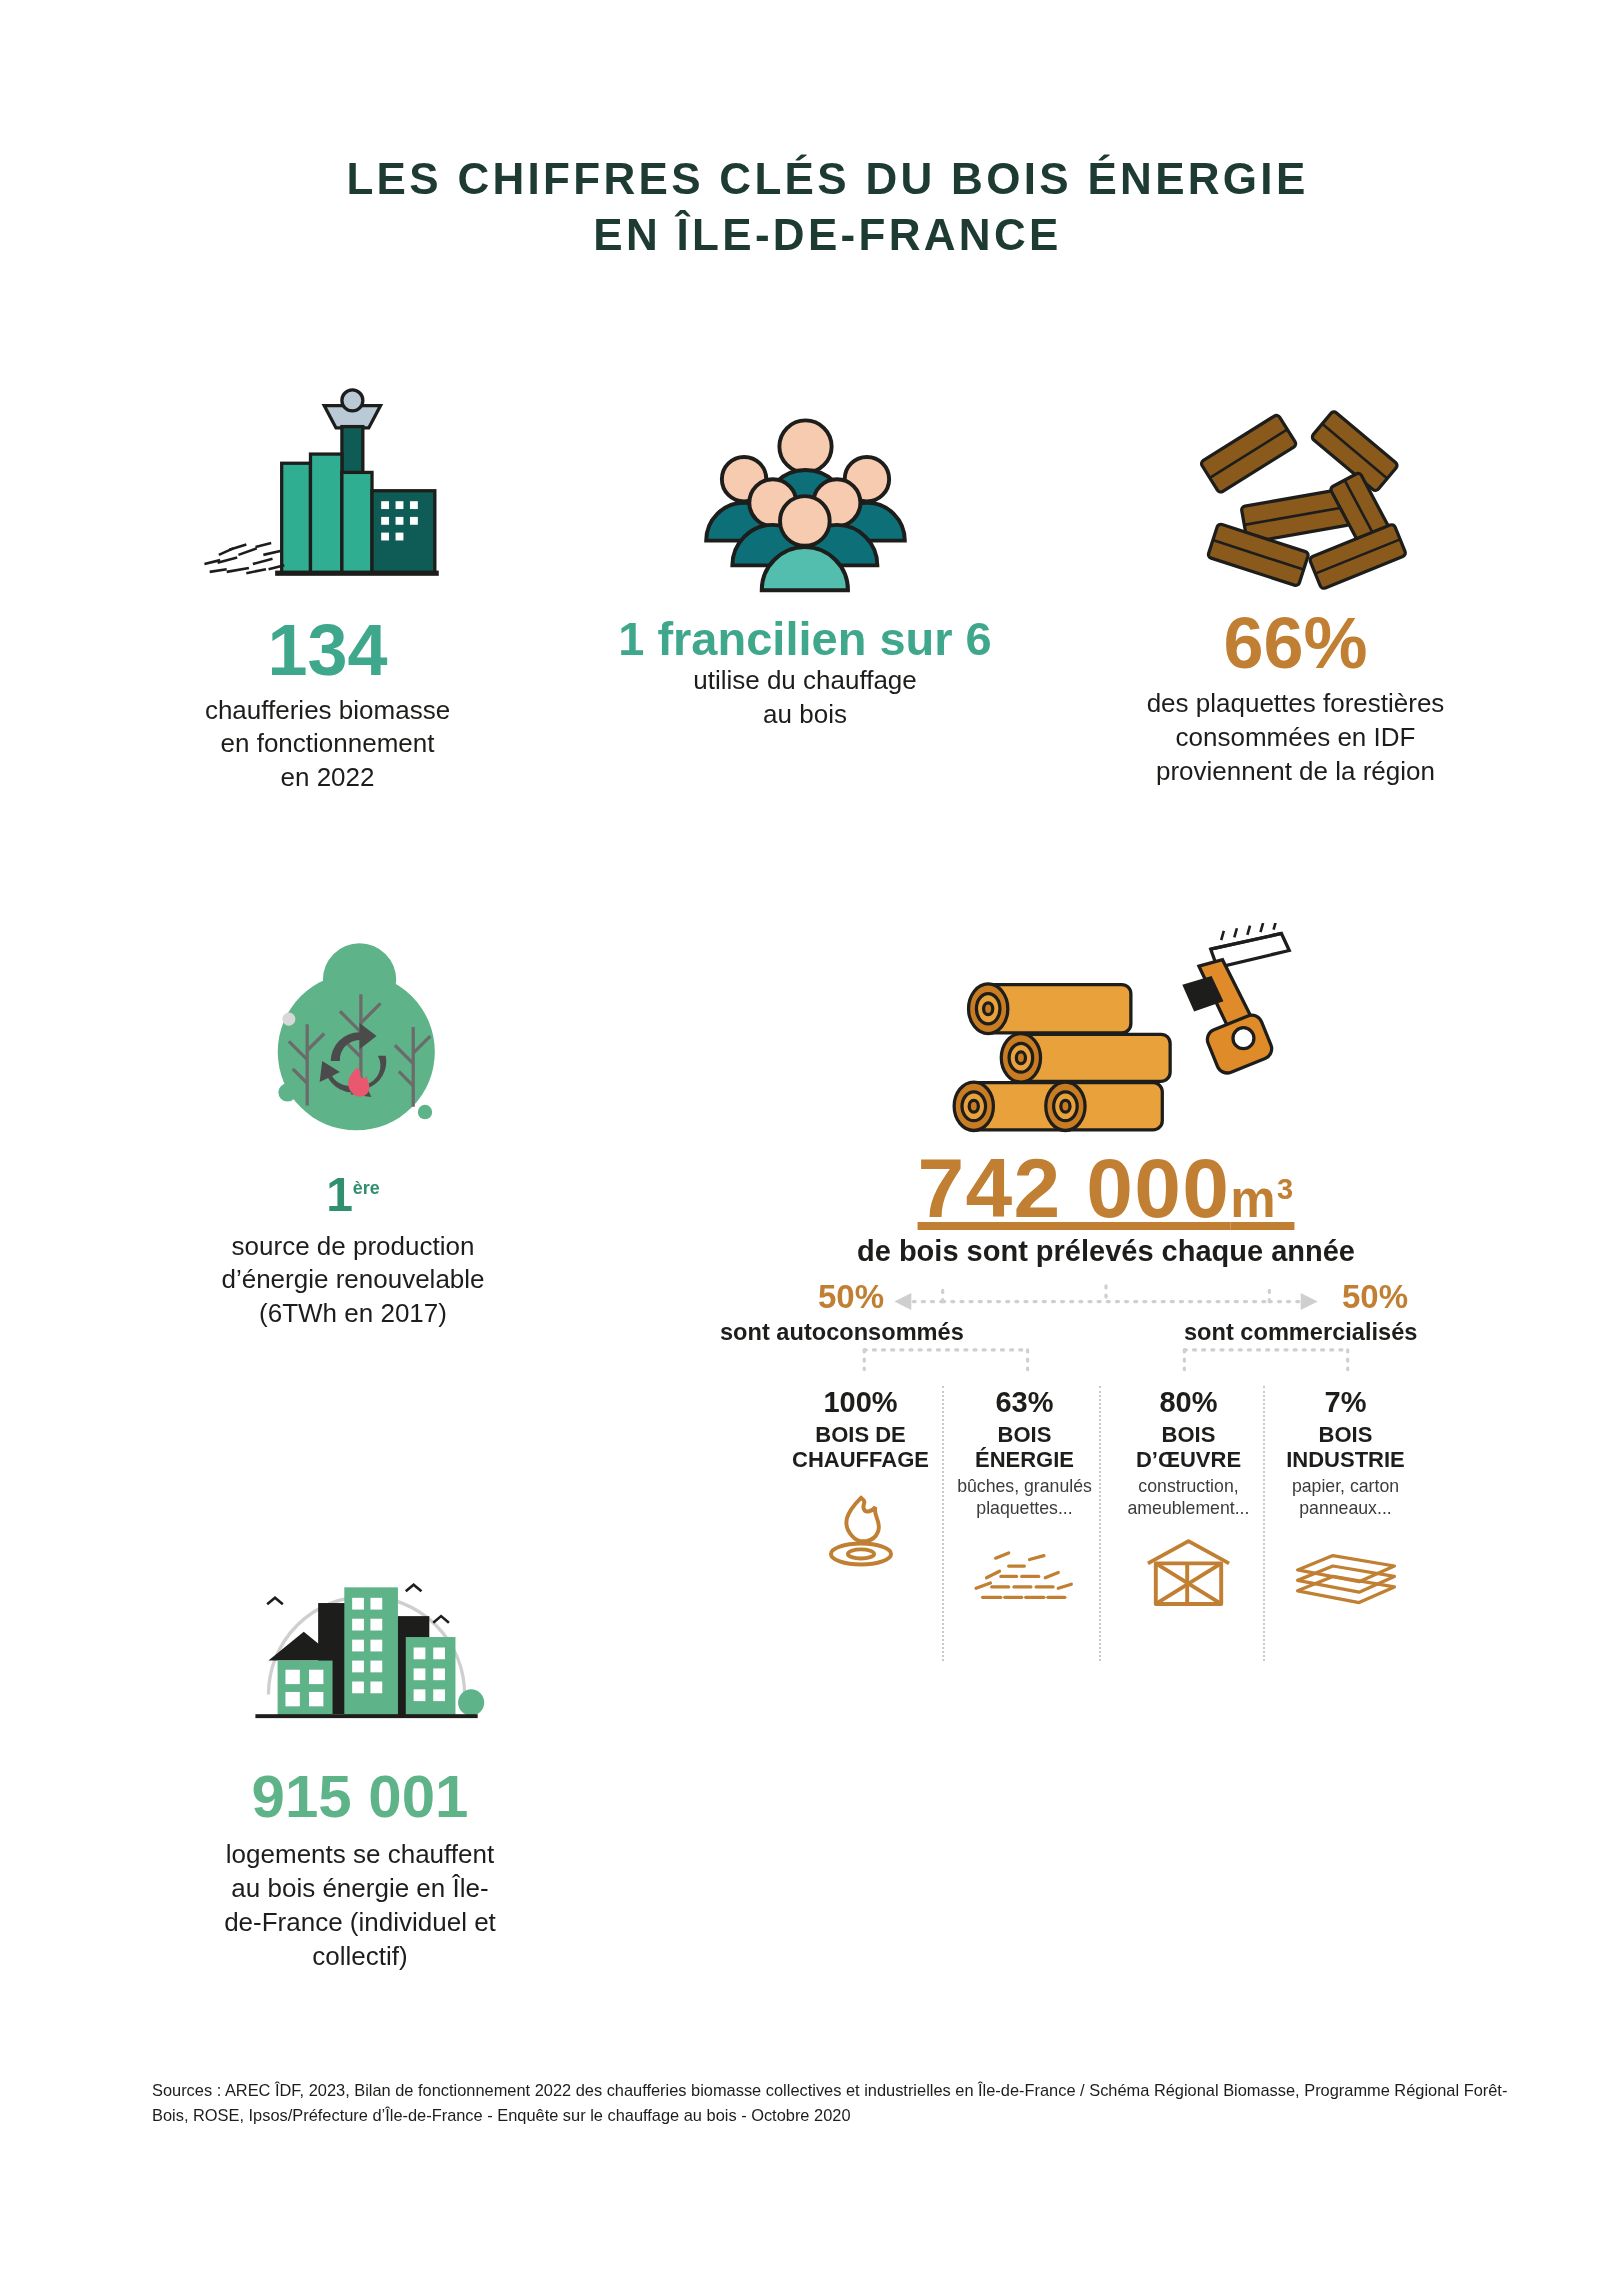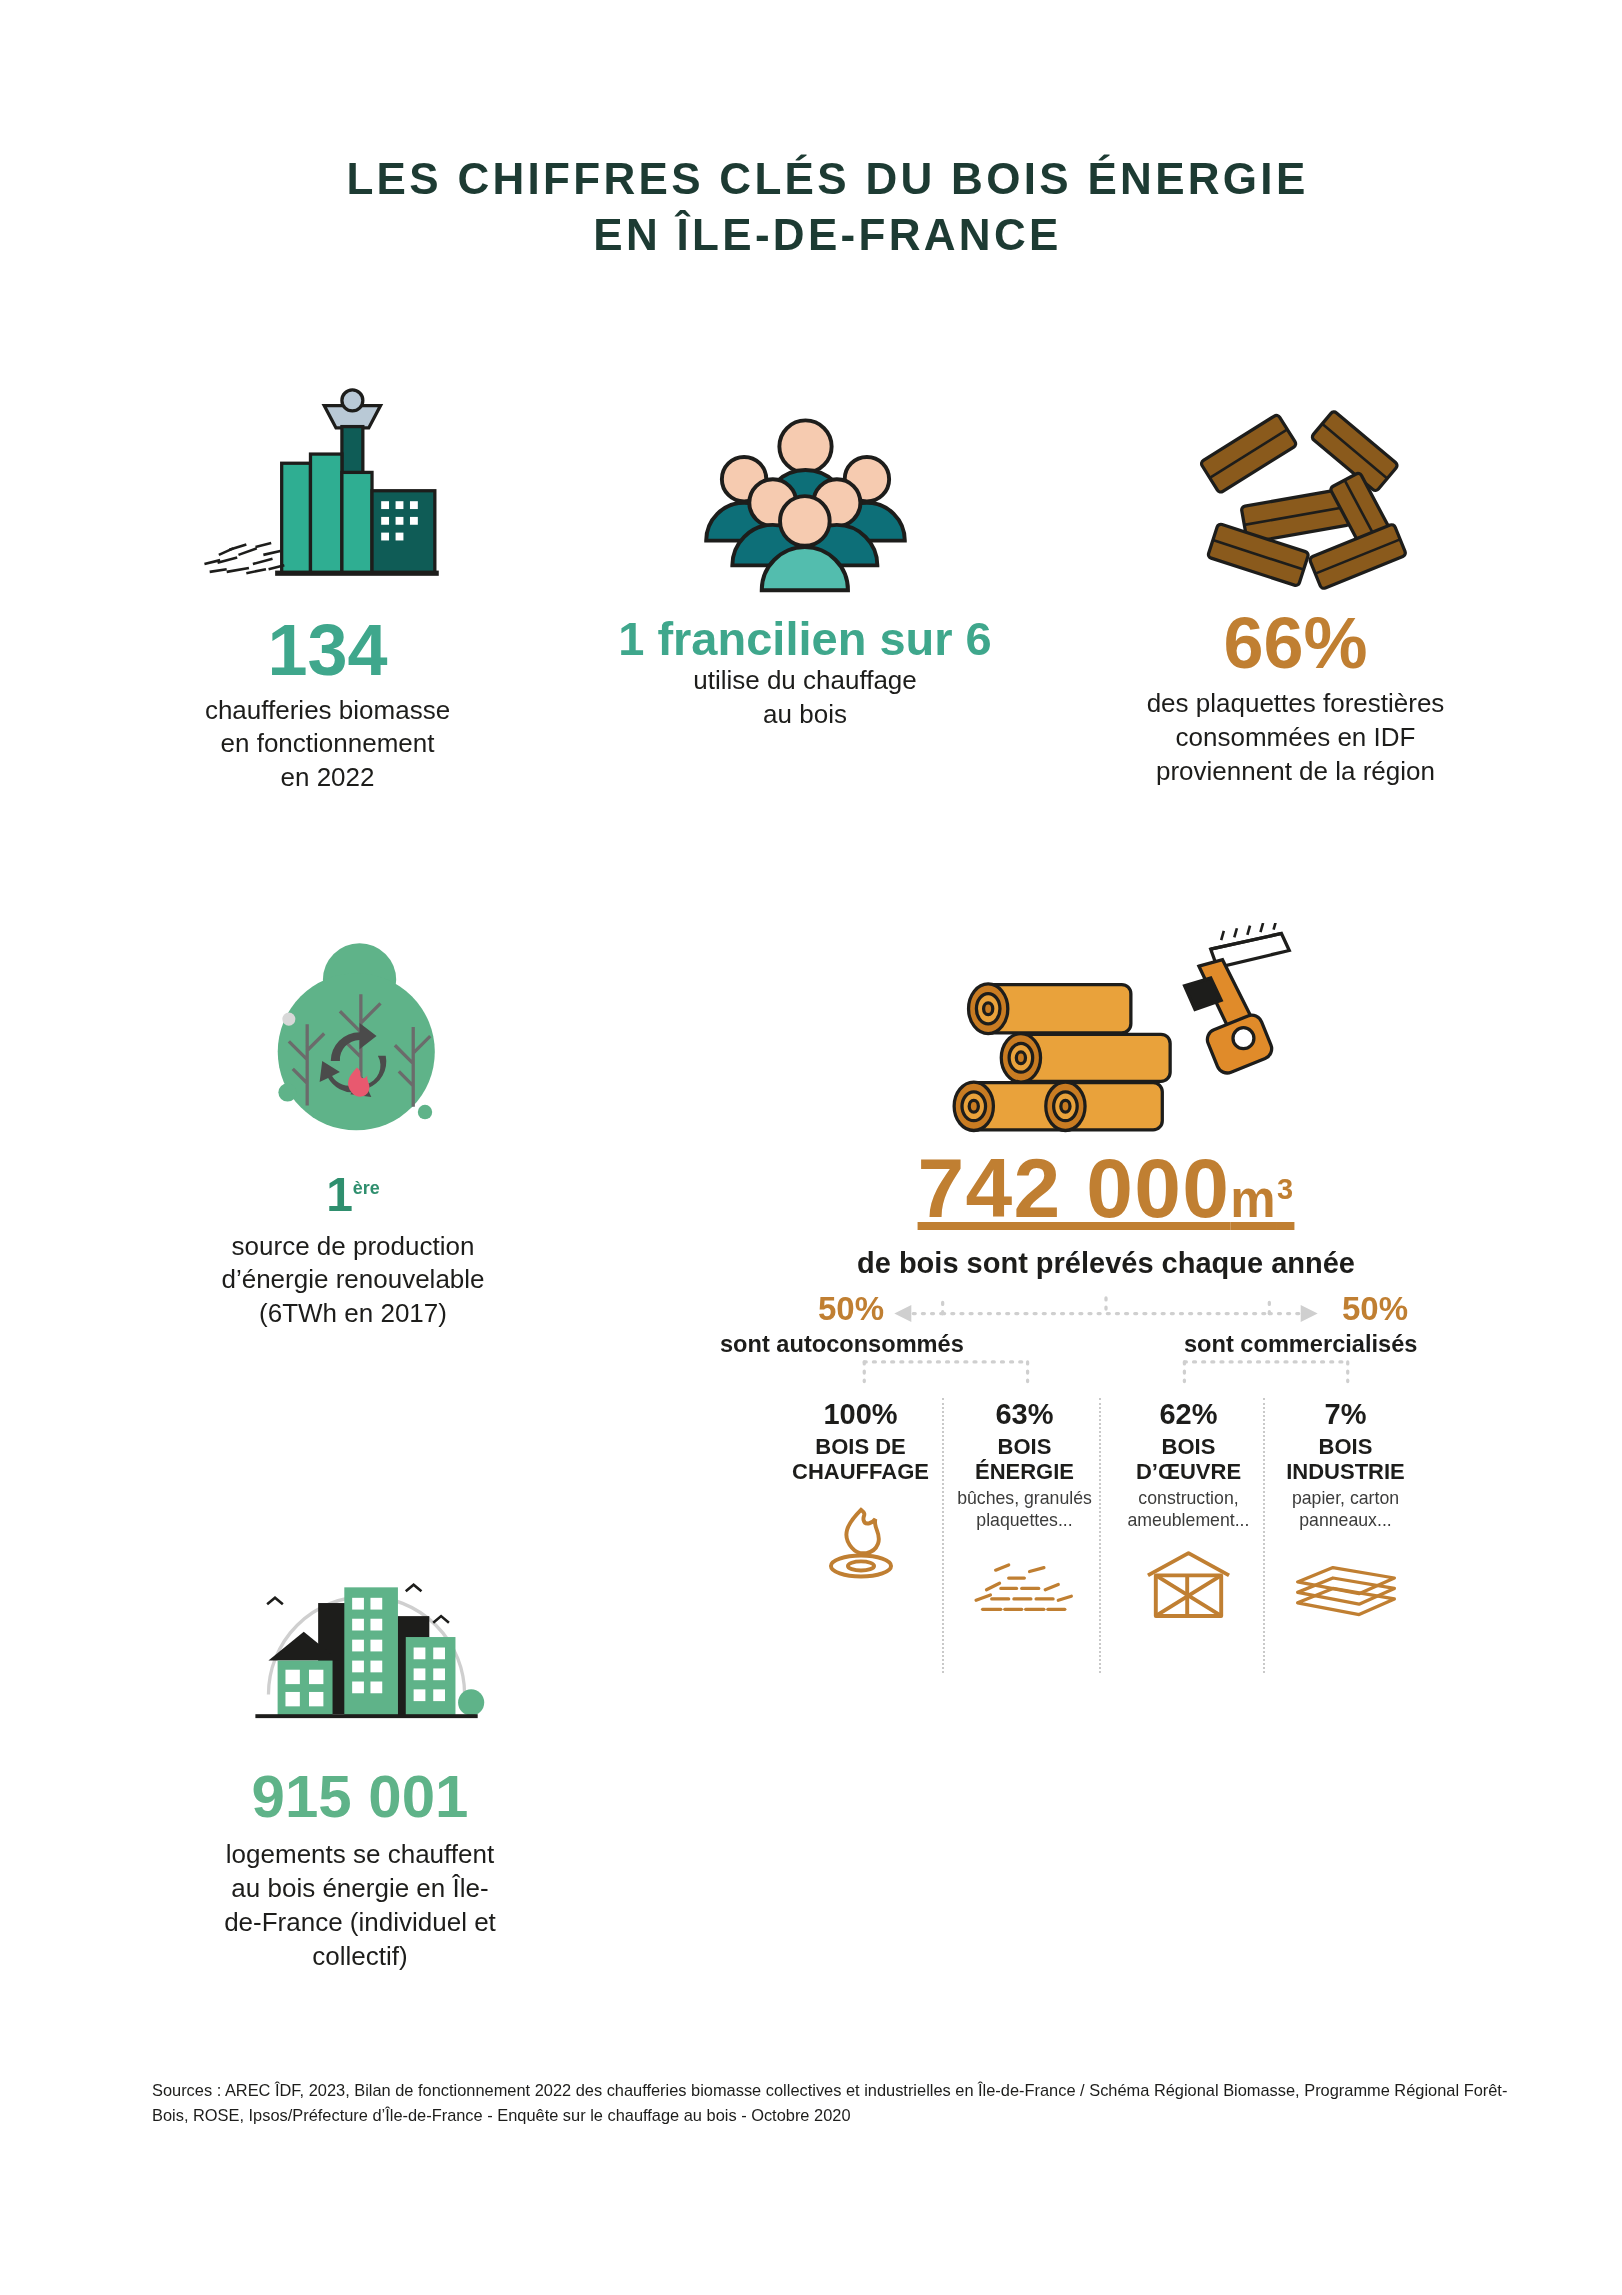--- a/index.html
+++ b/index.html
@@ -84,21 +84,21 @@
     font-size: 84px;
     font-weight: bold;
     line-height:1;
     margin-top: 6.5px;
     letter-spacing: 1.3px;
     text-decoration: underline;
   }
   #panel-prelevement .volume .unit { font-size: 51px; font-weight: bold; }
   #panel-prelevement .volume .unit sup { font-size: 29px; vertical-align: super;}
   #panel-prelevement .sub1 {
-    text-align:center; font-size:29px; font-weight:bold; margin-top: 17px; color:#1d1d1b;
+    text-align:center; font-size:29px; font-weight:bold; margin-top: 5px; color:#1d1d1b;
   }
   #panel-prelevement .sub2 {
     text-align:center; font-size:22px; margin-top: 3.9px; color:#3c3c3b;
   }
 
   .split-row { position:relative; height: 98px; margin-top: 14.4px; }
   .split-pct {
     position:absolute; font-size: 33px; font-weight:bold; color:#c07f32;
   }
   .split-lab {
@@ -458,21 +458,21 @@
               <path d="M50 40 l20 -8"></path>
                 <path d="M102 42 l22 -6"></path>
               <path d="M20 86 l22 -8"></path>
                 <path d="M146 86 l20 -6"></path>
             </g>
           </svg>
         </div>
       </div>
 
       <div class="col" style="left:452px;">
-        <div class="pct">62%</div>
+        <div class="pct">80%</div>
         <div class="nm" style="white-space:pre-line;">BOIS
 D’ŒUVRE</div>
         <div class="ds" style="white-space:pre-line;">construction,
 ameublement...</div>
         <div class="ci">
           <svg width="105" height="85" viewBox="0 0 160 130">
             <g stroke="#c07f32" stroke-width="6" fill="none" stroke-linejoin="round">
               <path d="M18 48 L80 14 142 48"></path>
               <rect x="30" y="48" width="100" height="62"></rect>
               <path d="M30 48 L130 110 M130 48 L30 110"></path>

